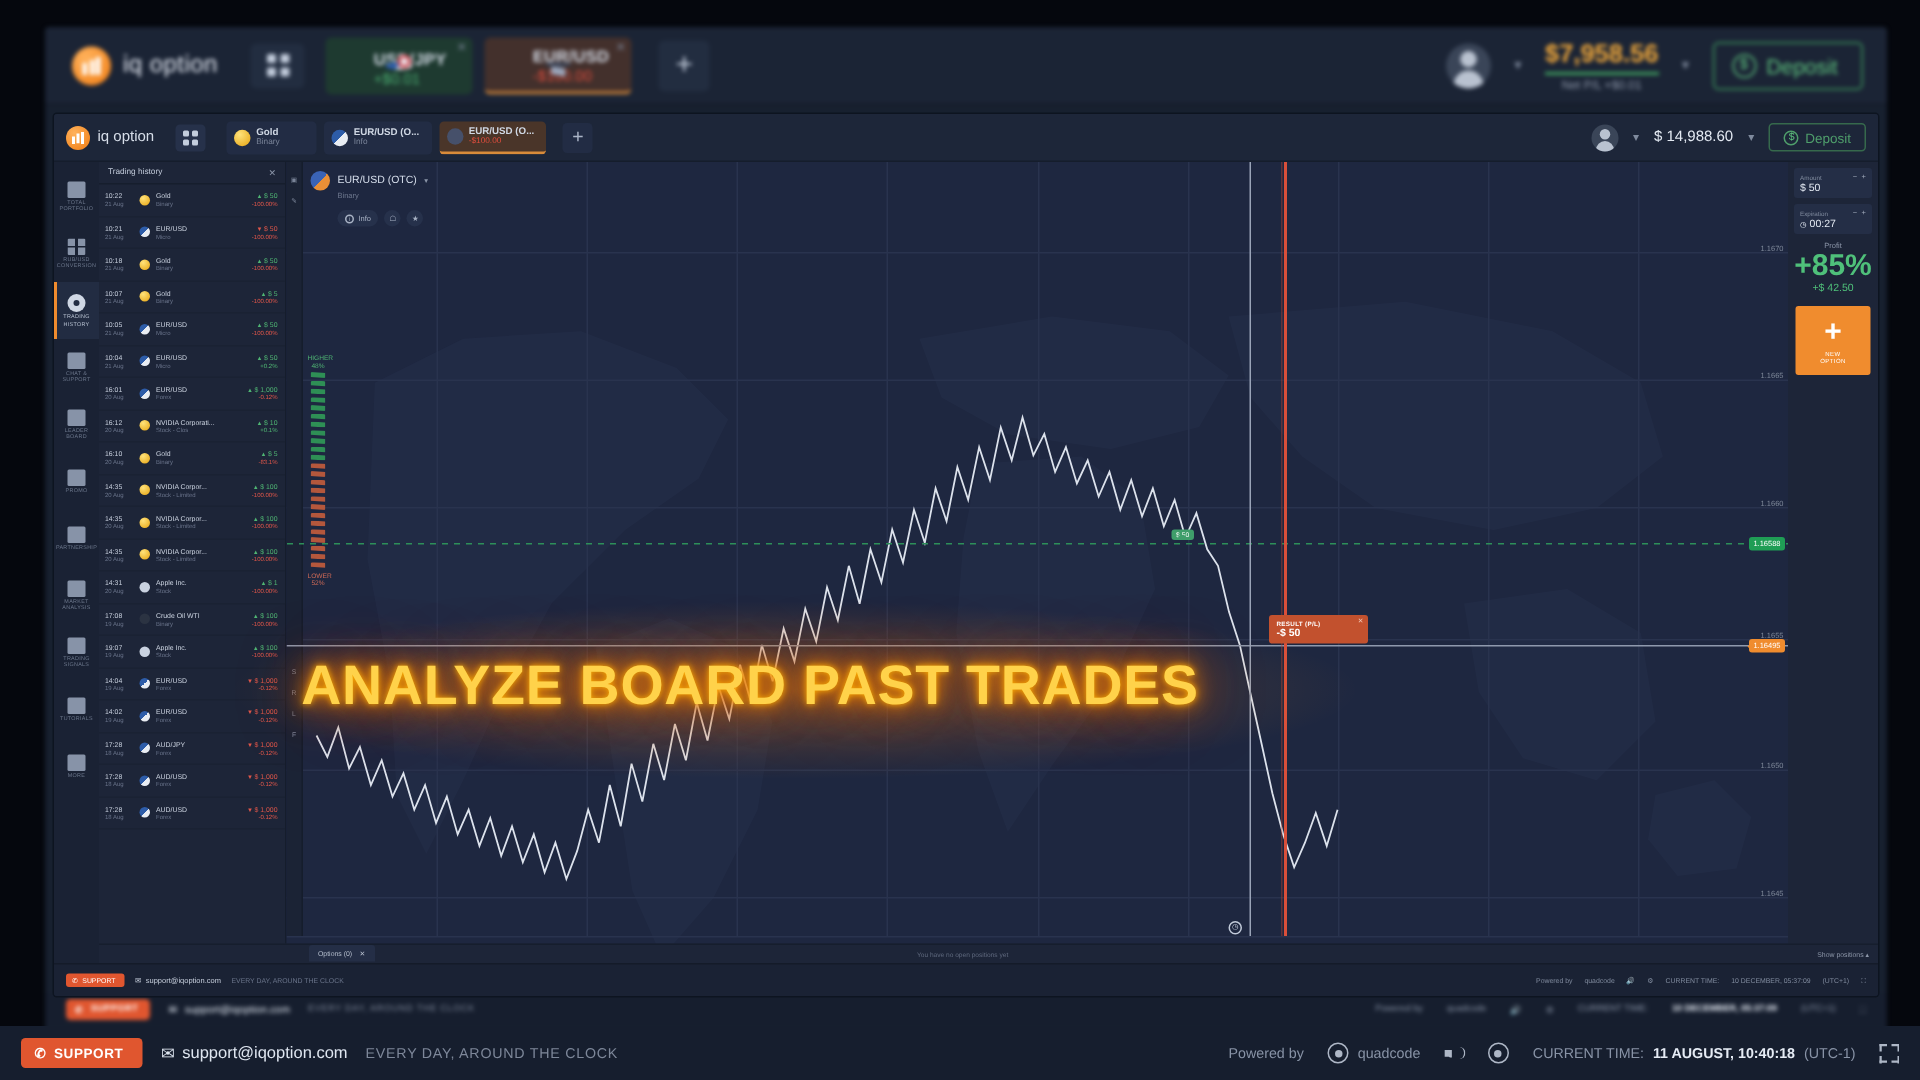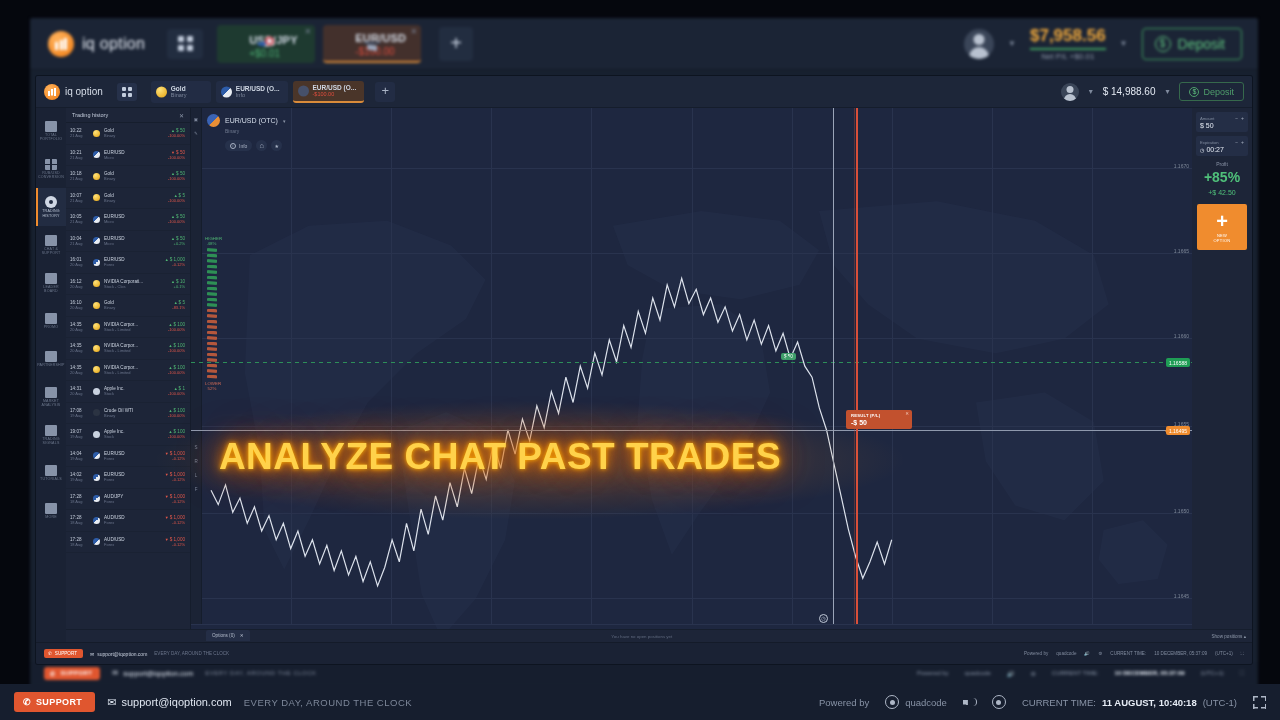--- a/index.html
+++ b/index.html
@@ -244,21 +244,21 @@
   .tool-rail div{ height:14px; display:flex; align-items:center; justify-content:center;
      color:#7a8498; font-size:4.5px; }
 
   
   .ctrl{ width:60px; background:#1d2538; flex:none; padding:4px 4px 0; }
   .ctrl-box{ background:#242e46; border-radius:2px; padding:3px 4px; margin-bottom:4px;}
   .ctrl-box .cap{ display:flex; align-items:center; color:#818c9f; font-size:4.2px; }
   .ctrl-box .cap .sp{ margin-left:auto; display:flex; gap:3px; color:#a5aebf; font-size:5px;}
   .ctrl-box .val{ color:#e4eaf3; font-size:7px; margin-top:1px; display:flex; align-items:center; gap:2px;}
   .profit-cap{ text-align:center; color:#8b95a8; font-size:5px; margin:5px 0 1px; }
-  .profit-pct{ text-align:center; color:#4fc07a; font-size:14px; font-weight:bold; line-height:19px;}
+  .profit-pct{ text-align:center; color:#4fc07a; font-size:20px; font-weight:bold; line-height:19px;}
   .profit-amt{ text-align:center; color:#4fc07a; font-size:7px; margin-top:2px;}
   .new-opt{ margin:8px auto 0; width:50px; height:46px; background:#f08c2e;
      border-radius:2px; display:flex; flex-direction:column; align-items:center;
      justify-content:center; color:#fff; }
   .no-plus{ font-size:20px; line-height:18px; font-weight:bold;}
   .no-lbl{ font-size:4px; text-align:center; line-height:5px; margin-top:3px; letter-spacing:.3px;}
 
   
   .positions-bar{ position:absolute; left:30px; right:0; bottom:22px; height:13px;
     background:#1d2538; border-top:1px solid #161e2d; display:flex; align-items:center;
@@ -1011,21 +1011,21 @@
         <span>⚙</span>
         <span>CURRENT TIME:</span>
         <span class="b">10 DECEMBER, 05:37:09</span>
         <span>(UTC+1)</span>
         <span>⛶</span>
       </div>
     </div>
   </div>
 
   <div class="headline-glow"></div>
-  <div class="headline">ANALYZE CHAT PAST TRADES</div>
+  <div class="headline">ANALYZE BOARD PAST TRADES</div>
 
   <div class="outer-foot">
     <div class="o-sup">
       <span>✆</span>
       <span>SUPPORT</span>
     </div>
     <div class="o-mail">
       <span>✉</span>
       <span>support@iqoption.com</span>
     </div>

